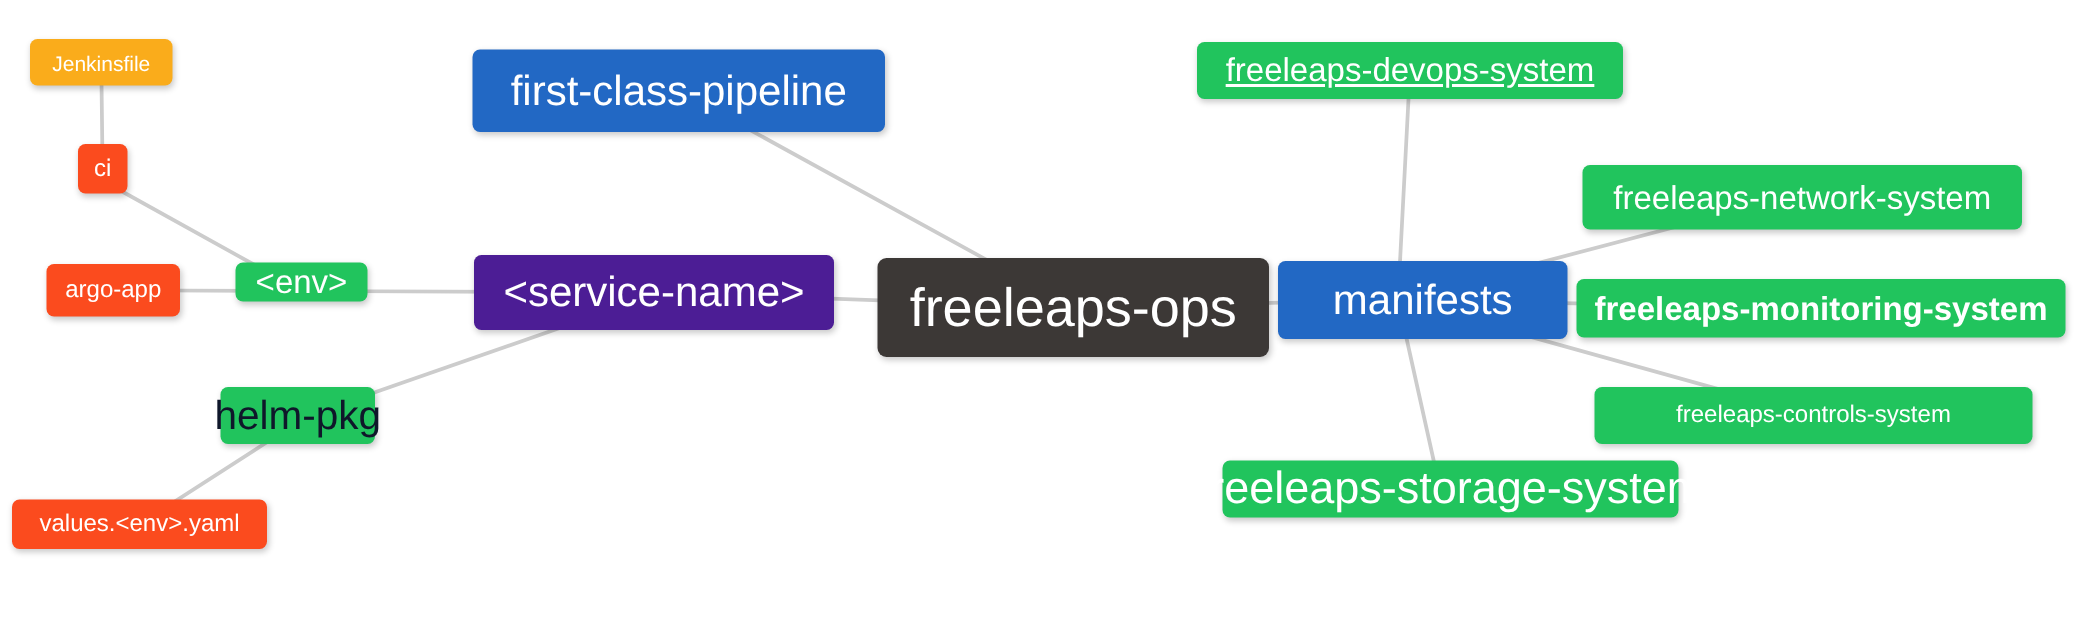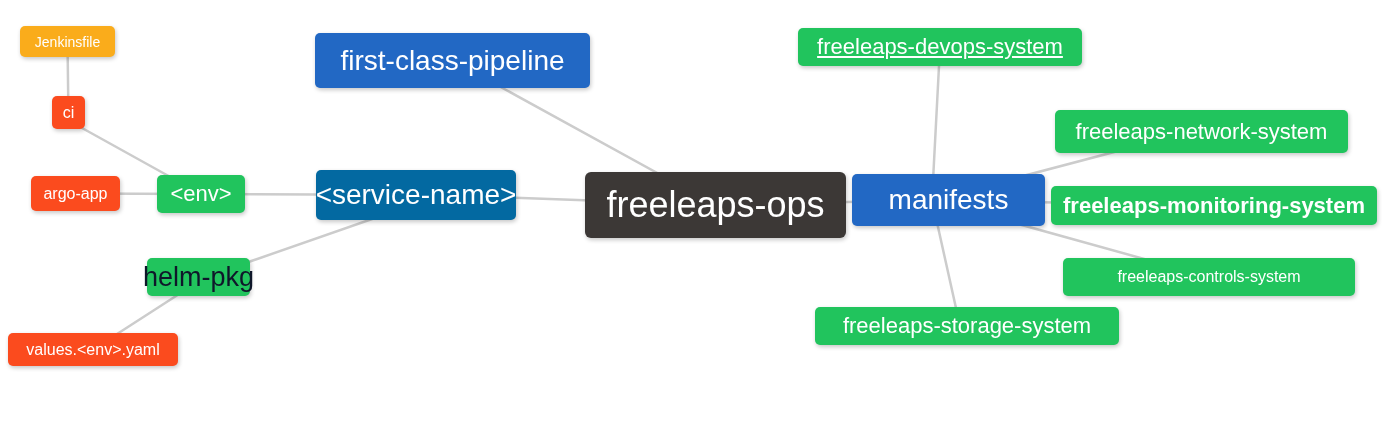--- a/index.html
+++ b/index.html
@@ -53,27 +53,27 @@
       <line x1="205.5" y1="277" x2="93" y2="349.5" stroke="#CCCCCC" stroke-width="2.5" stroke-linecap="round"></line>
       <line x1="932" y1="200" x2="940" y2="47" stroke="#CCCCCC" stroke-width="2.5" stroke-linecap="round"></line>
       <line x1="932" y1="200" x2="1201.5" y2="129" stroke="#CCCCCC" stroke-width="2.5" stroke-linecap="round"></line>
       <line x1="932" y1="200" x2="1214" y2="205.5" stroke="#CCCCCC" stroke-width="2.5" stroke-linecap="round"></line>
       <line x1="932" y1="200" x2="1209" y2="277" stroke="#CCCCCC" stroke-width="2.5" stroke-linecap="round"></line>
       <line x1="932" y1="200" x2="960" y2="326" stroke="#CCCCCC" stroke-width="2.5" stroke-linecap="round"></line>
     </svg>
   <div id="node-layer">
       <div class="node level-0" style="left: 585px; top: 172px; width: 261px; height: 66px; background: rgb(60, 56, 54); color: rgb(255, 255, 255); font-size: 36px;">freeleaps-ops</div>
       <div class="node level-1" style="left: 315px; top: 33px; width: 275px; height: 55px; background: rgb(34, 104, 196); color: rgb(255, 255, 255); font-size: 28px;">first-class-pipeline</div>
-      <div class="node level-1" style="left: 316px; top: 170px; width: 200px; height: 50px; background: #0369a1; color: rgb(255, 255, 255); font-size: 28px;">&lt;service-name&gt;</div>
+      <div class="node level-1" style="left: 316px; top: 170px; width: 240px; height: 50px; background: #4c1d95; color: rgb(255, 255, 255); font-size: 28px;">&lt;service-name&gt;</div>
       <div class="node level-1" style="left: 852px; top: 174px; width: 193px; height: 52px; background: rgb(34, 104, 196); color: rgb(255, 255, 255); font-size: 28px;">manifests</div>
-      <div class="node level-2" style="left: 157px; top: 175px; width: 88px; height: 38px; background: rgb(33, 196, 93); color: rgb(255, 255, 255); font-size: 22px;">&lt;env&gt;</div>
+      <div class="node level-2" style="left: 157px; top: 175px; width: 88px; height: 26px; background: rgb(33, 196, 93); color: rgb(255, 255, 255); font-size: 22px;">&lt;env&gt;</div>
       <div class="node level-2" style="left: 147px; top: 258px; width: 103px; height: 38px; background: rgb(33, 196, 93); color: #0f172a; font-size: 27px;">helm-pkg</div>
       <div class="node level-2" style="left: 798px; top: 28px; width: 284px; height: 38px; background: rgb(33, 196, 93); color: rgb(255, 255, 255); font-size: 22px; text-decoration: underline;">freeleaps-devops-system</div>
       <div class="node level-2" style="left: 1055px; top: 110px; width: 293px; height: 43px; background: rgb(33, 196, 93); color: rgb(255, 255, 255); font-size: 22px; text-align: center;">freeleaps-network-system</div>
       <div class="node level-2" style="left: 1051px; top: 186px; width: 326px; height: 39px; background: rgb(33, 196, 93); color: rgb(255, 255, 255); font-size: 22px; font-weight: bold;">freeleaps-monitoring-system</div>
       <div class="node level-2" style="left: 1063px; top: 258px; width: 292px; height: 38px; background: rgb(33, 196, 93); color: rgb(255, 255, 255); font-size: 16px;">freeleaps-controls-system</div>
-      <div class="node level-2" style="left: 815px; top: 307px; width: 304px; height: 38px; background: rgb(33, 196, 93); color: rgb(255, 255, 255); font-size: 22px;">freeleaps-storage-system</div>
+      <div class="node level-2" style="left: 815px; top: 307px; width: 304px; height: 38px; background: rgb(33, 196, 93); color: rgb(255, 255, 255); font-size: 30px;">freeleaps-storage-system</div>
       <div class="node level-3" style="left: 31px; top: 176px; width: 89px; height: 35px; background: rgb(251, 75, 30); color: rgb(255, 255, 255); font-size: 16px; text-align: center;">argo-app</div>
       <div class="node level-3" style="left: 52px; top: 96px; width: 33px; height: 33px; background: rgb(251, 75, 30); color: rgb(255, 255, 255); font-size: 16px;">ci</div>
       <div class="node level-3" style="left: 8px; top: 333px; width: 170px; height: 33px; background: rgb(251, 75, 30); color: rgb(255, 255, 255); font-size: 16px;">values.&lt;env&gt;.yaml</div>
       <div class="node level-4" style="left: 20px; top: 26px; width: 95px; height: 31px; background: rgb(250, 172, 27); color: rgb(255, 255, 255); font-size: 14px;">Jenkinsfile</div>
     </div>
 </div>
 
 </body></html>

